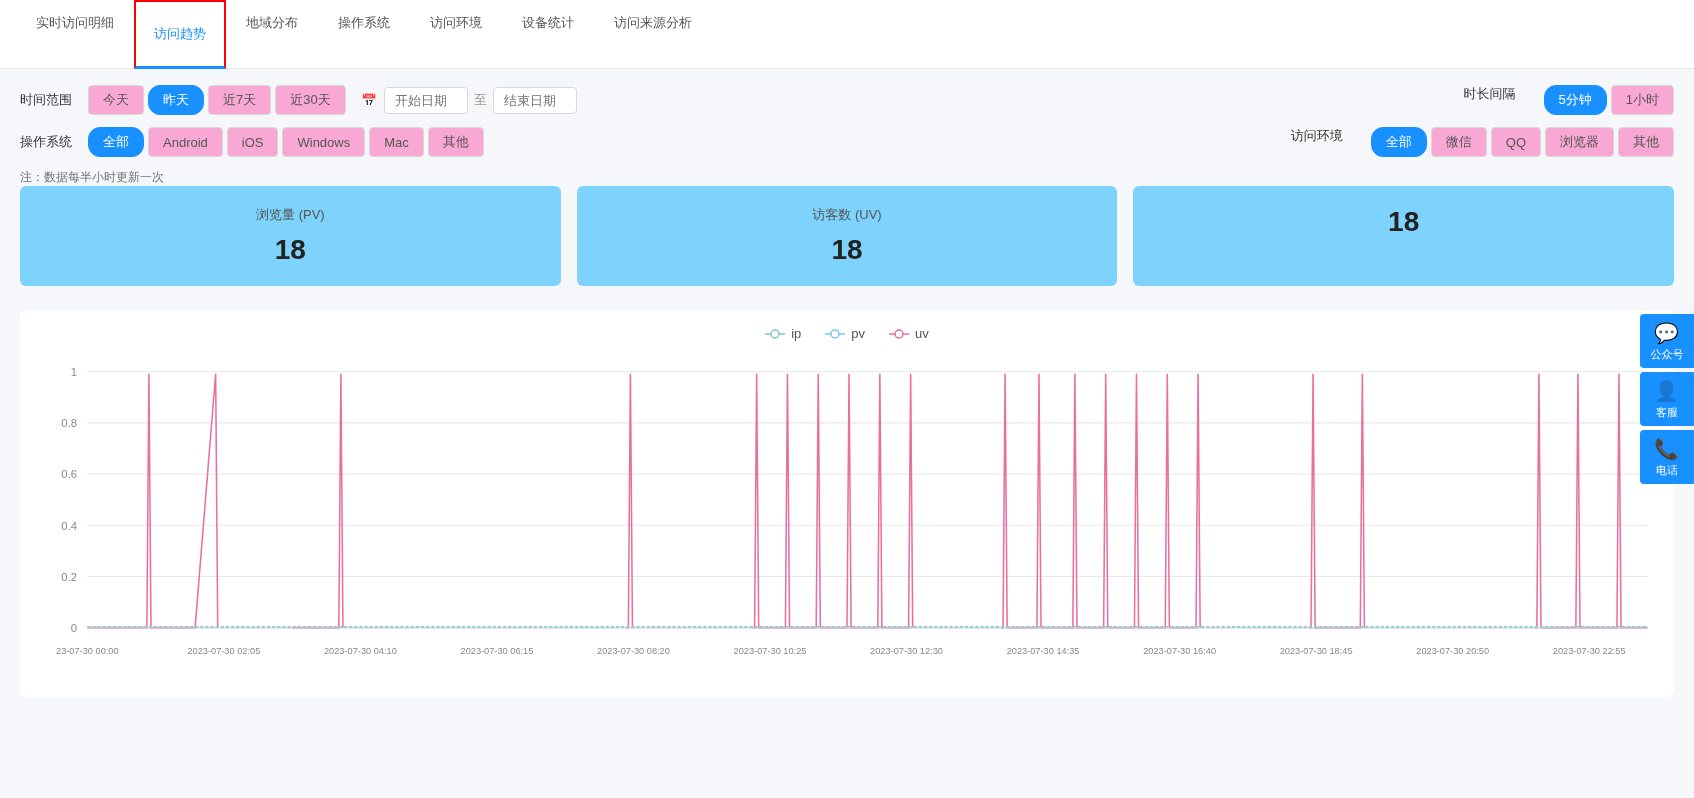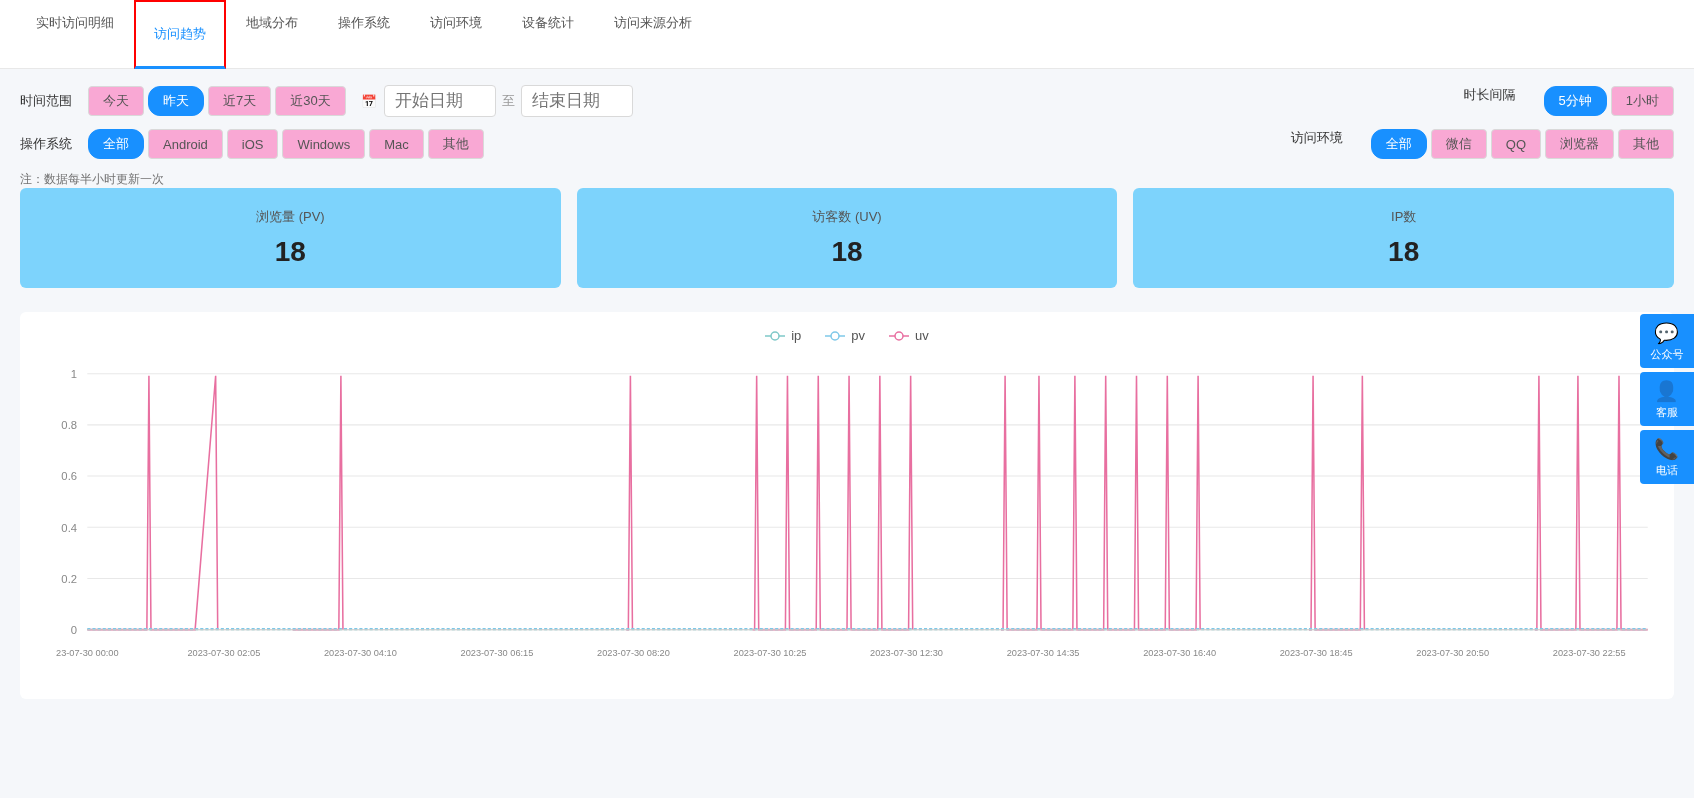--- a/index.html
+++ b/index.html
@@ -60,24 +60,24 @@
     .date-range {
       display: flex;
       align-items: center;
       gap: 6px;
       margin-left: 8px;
     }
     .date-input {
       border: 1px solid #d9d9d9;
       border-radius: 4px;
       padding: 5px 10px;
-      font-size: 17px;
+      font-size: 13px;
       color: #ef4444;
       background: #fff;
-      width: 112px;
+      width: 84px;
     }
     .date-sep { color: #999; }
 
     .right-filters {
       margin-left: auto;
       display: flex;
       align-items: center;
       gap: 16px;
     }
     .right-filter-group {
@@ -255,21 +255,20 @@
   <div class="stats-row">
     <div class="stat-card">
       <div class="stat-title">浏览量 (PV)</div>
       <div class="stat-value">18</div>
     </div>
     <div class="stat-card">
       <div class="stat-title">访客数 (UV)</div>
       <div class="stat-value">18</div>
     </div>
     <div class="stat-card">
-      <div class="stat-title">IP数</div>
       <div class="stat-value">18</div>
     </div>
   </div>
 
   <div class="chart-area">
 
     <div class="chart-legend">
       <div class="legend-item">
         <svg width="20" height="12">
             <line x1="0" y1="6" x2="20" y2="6" stroke="#7ec8c8" stroke-width="1.5"></line>

